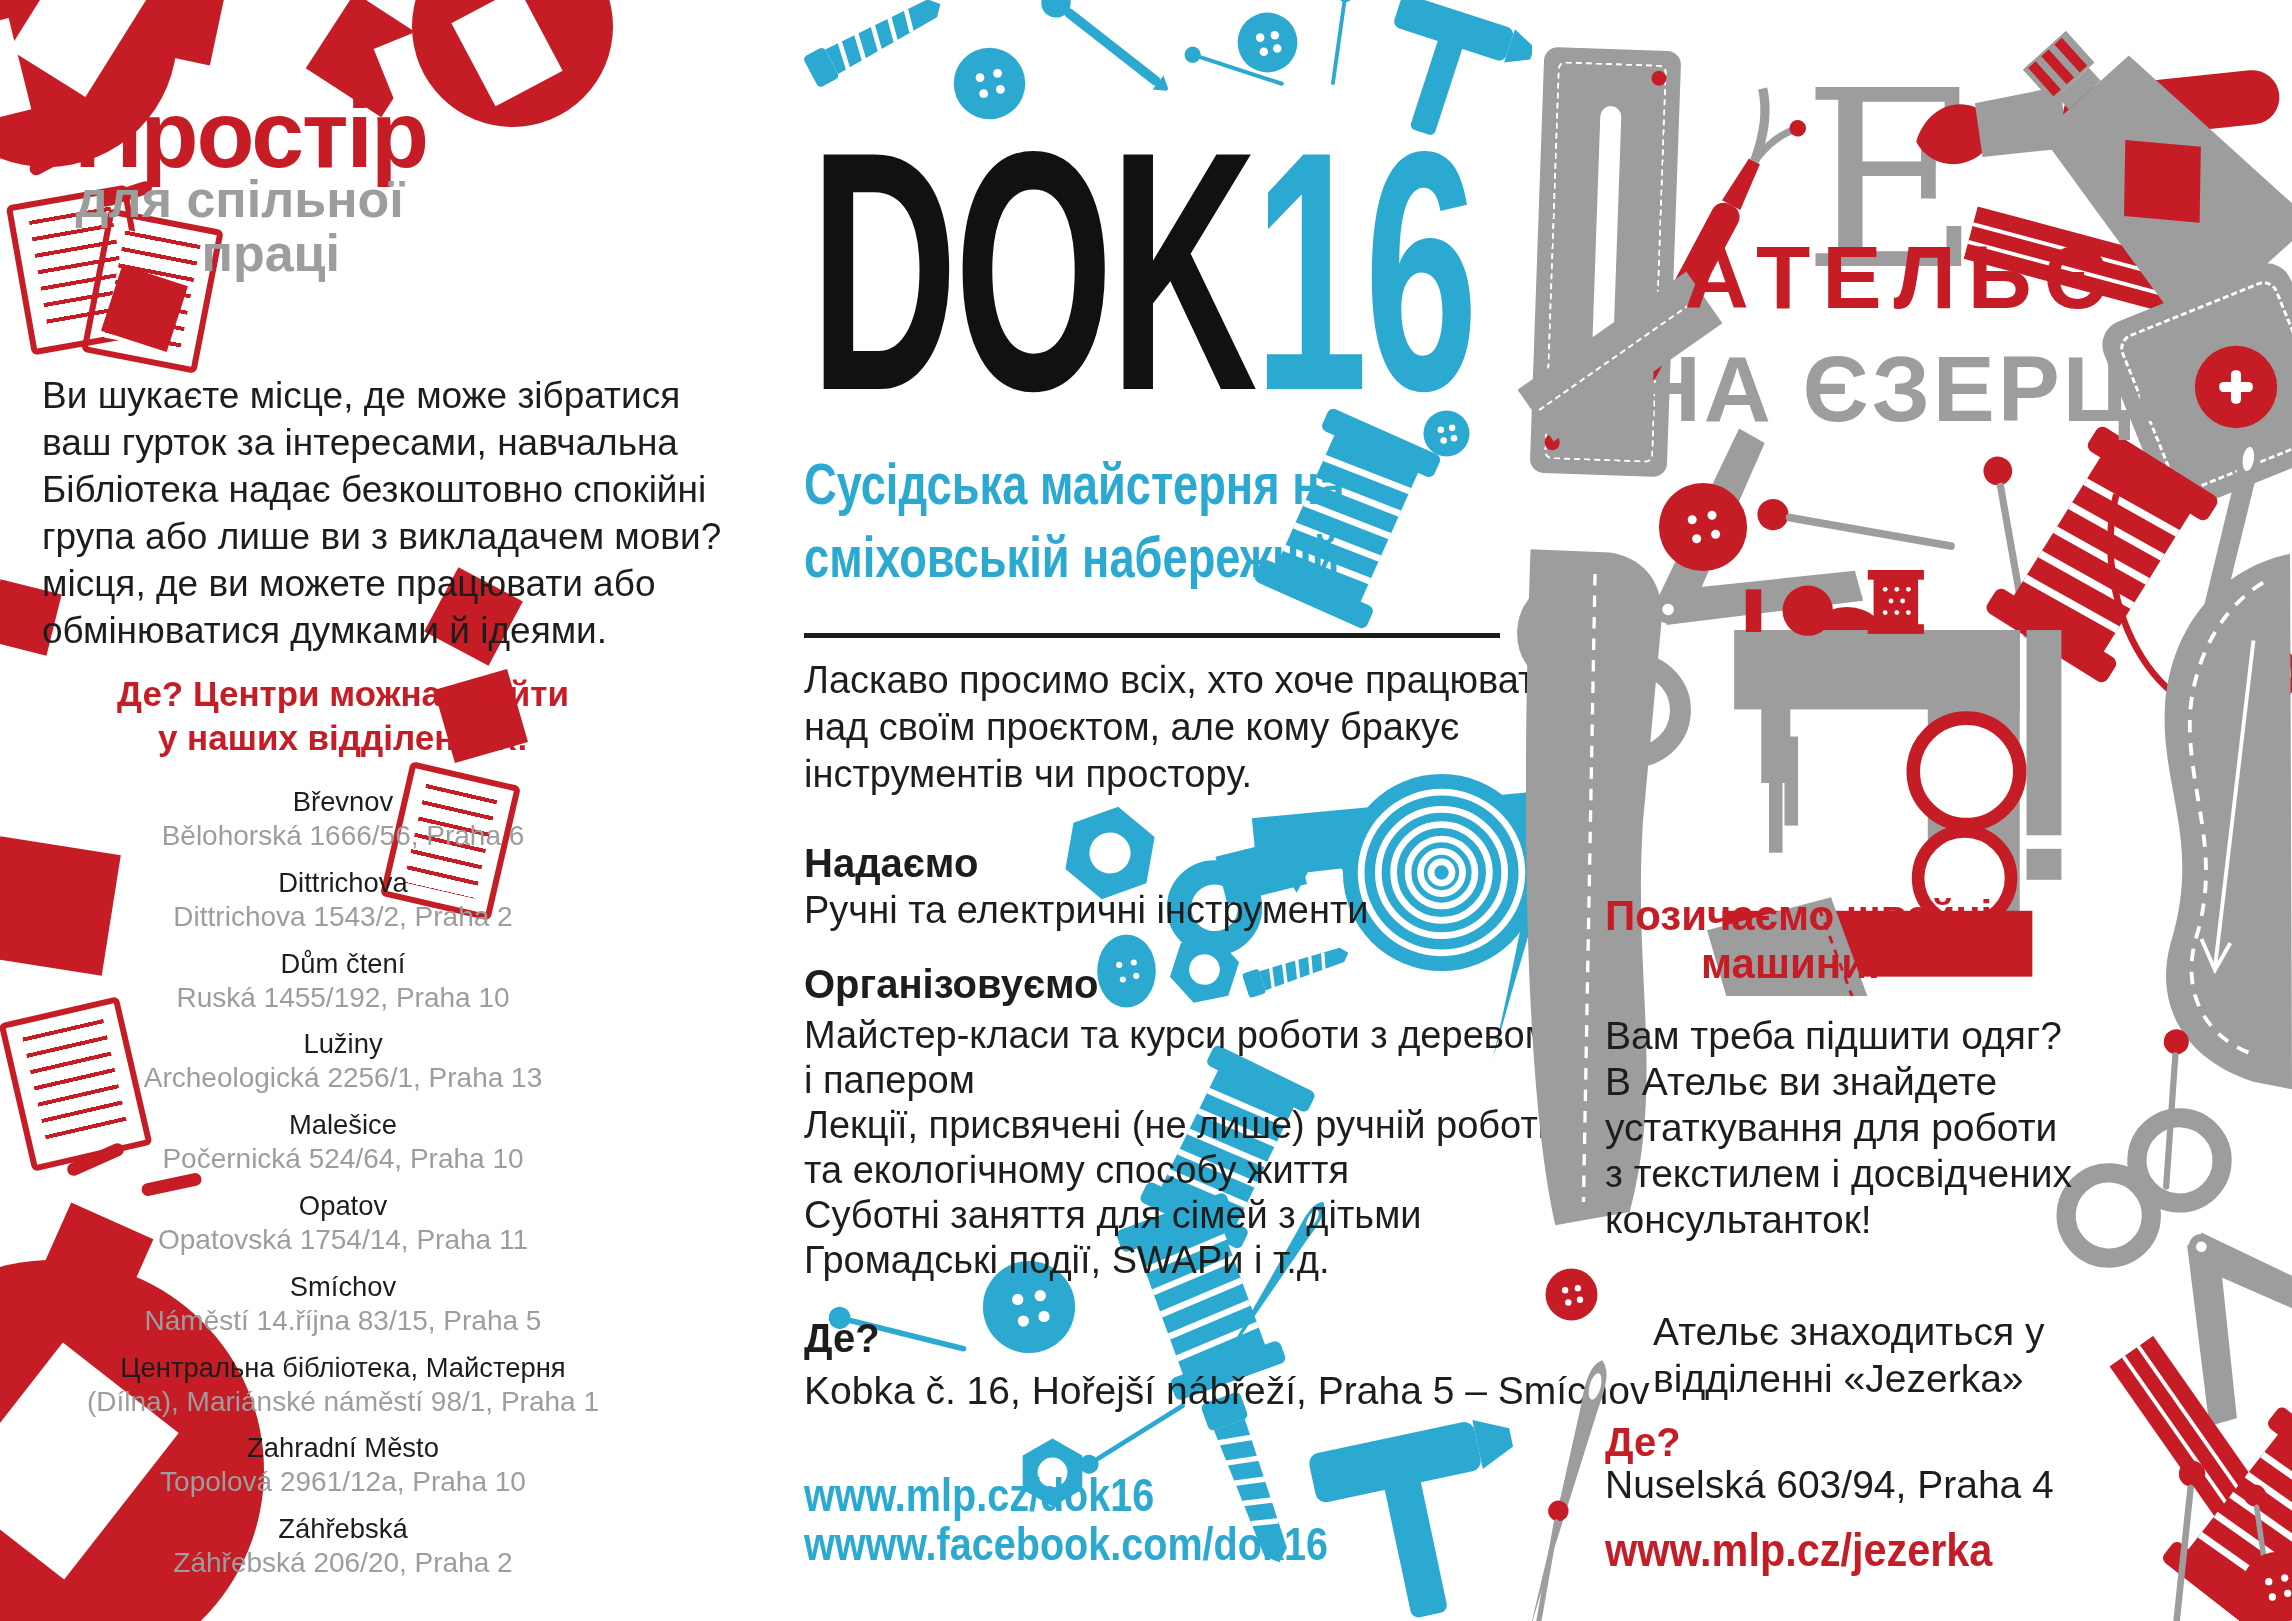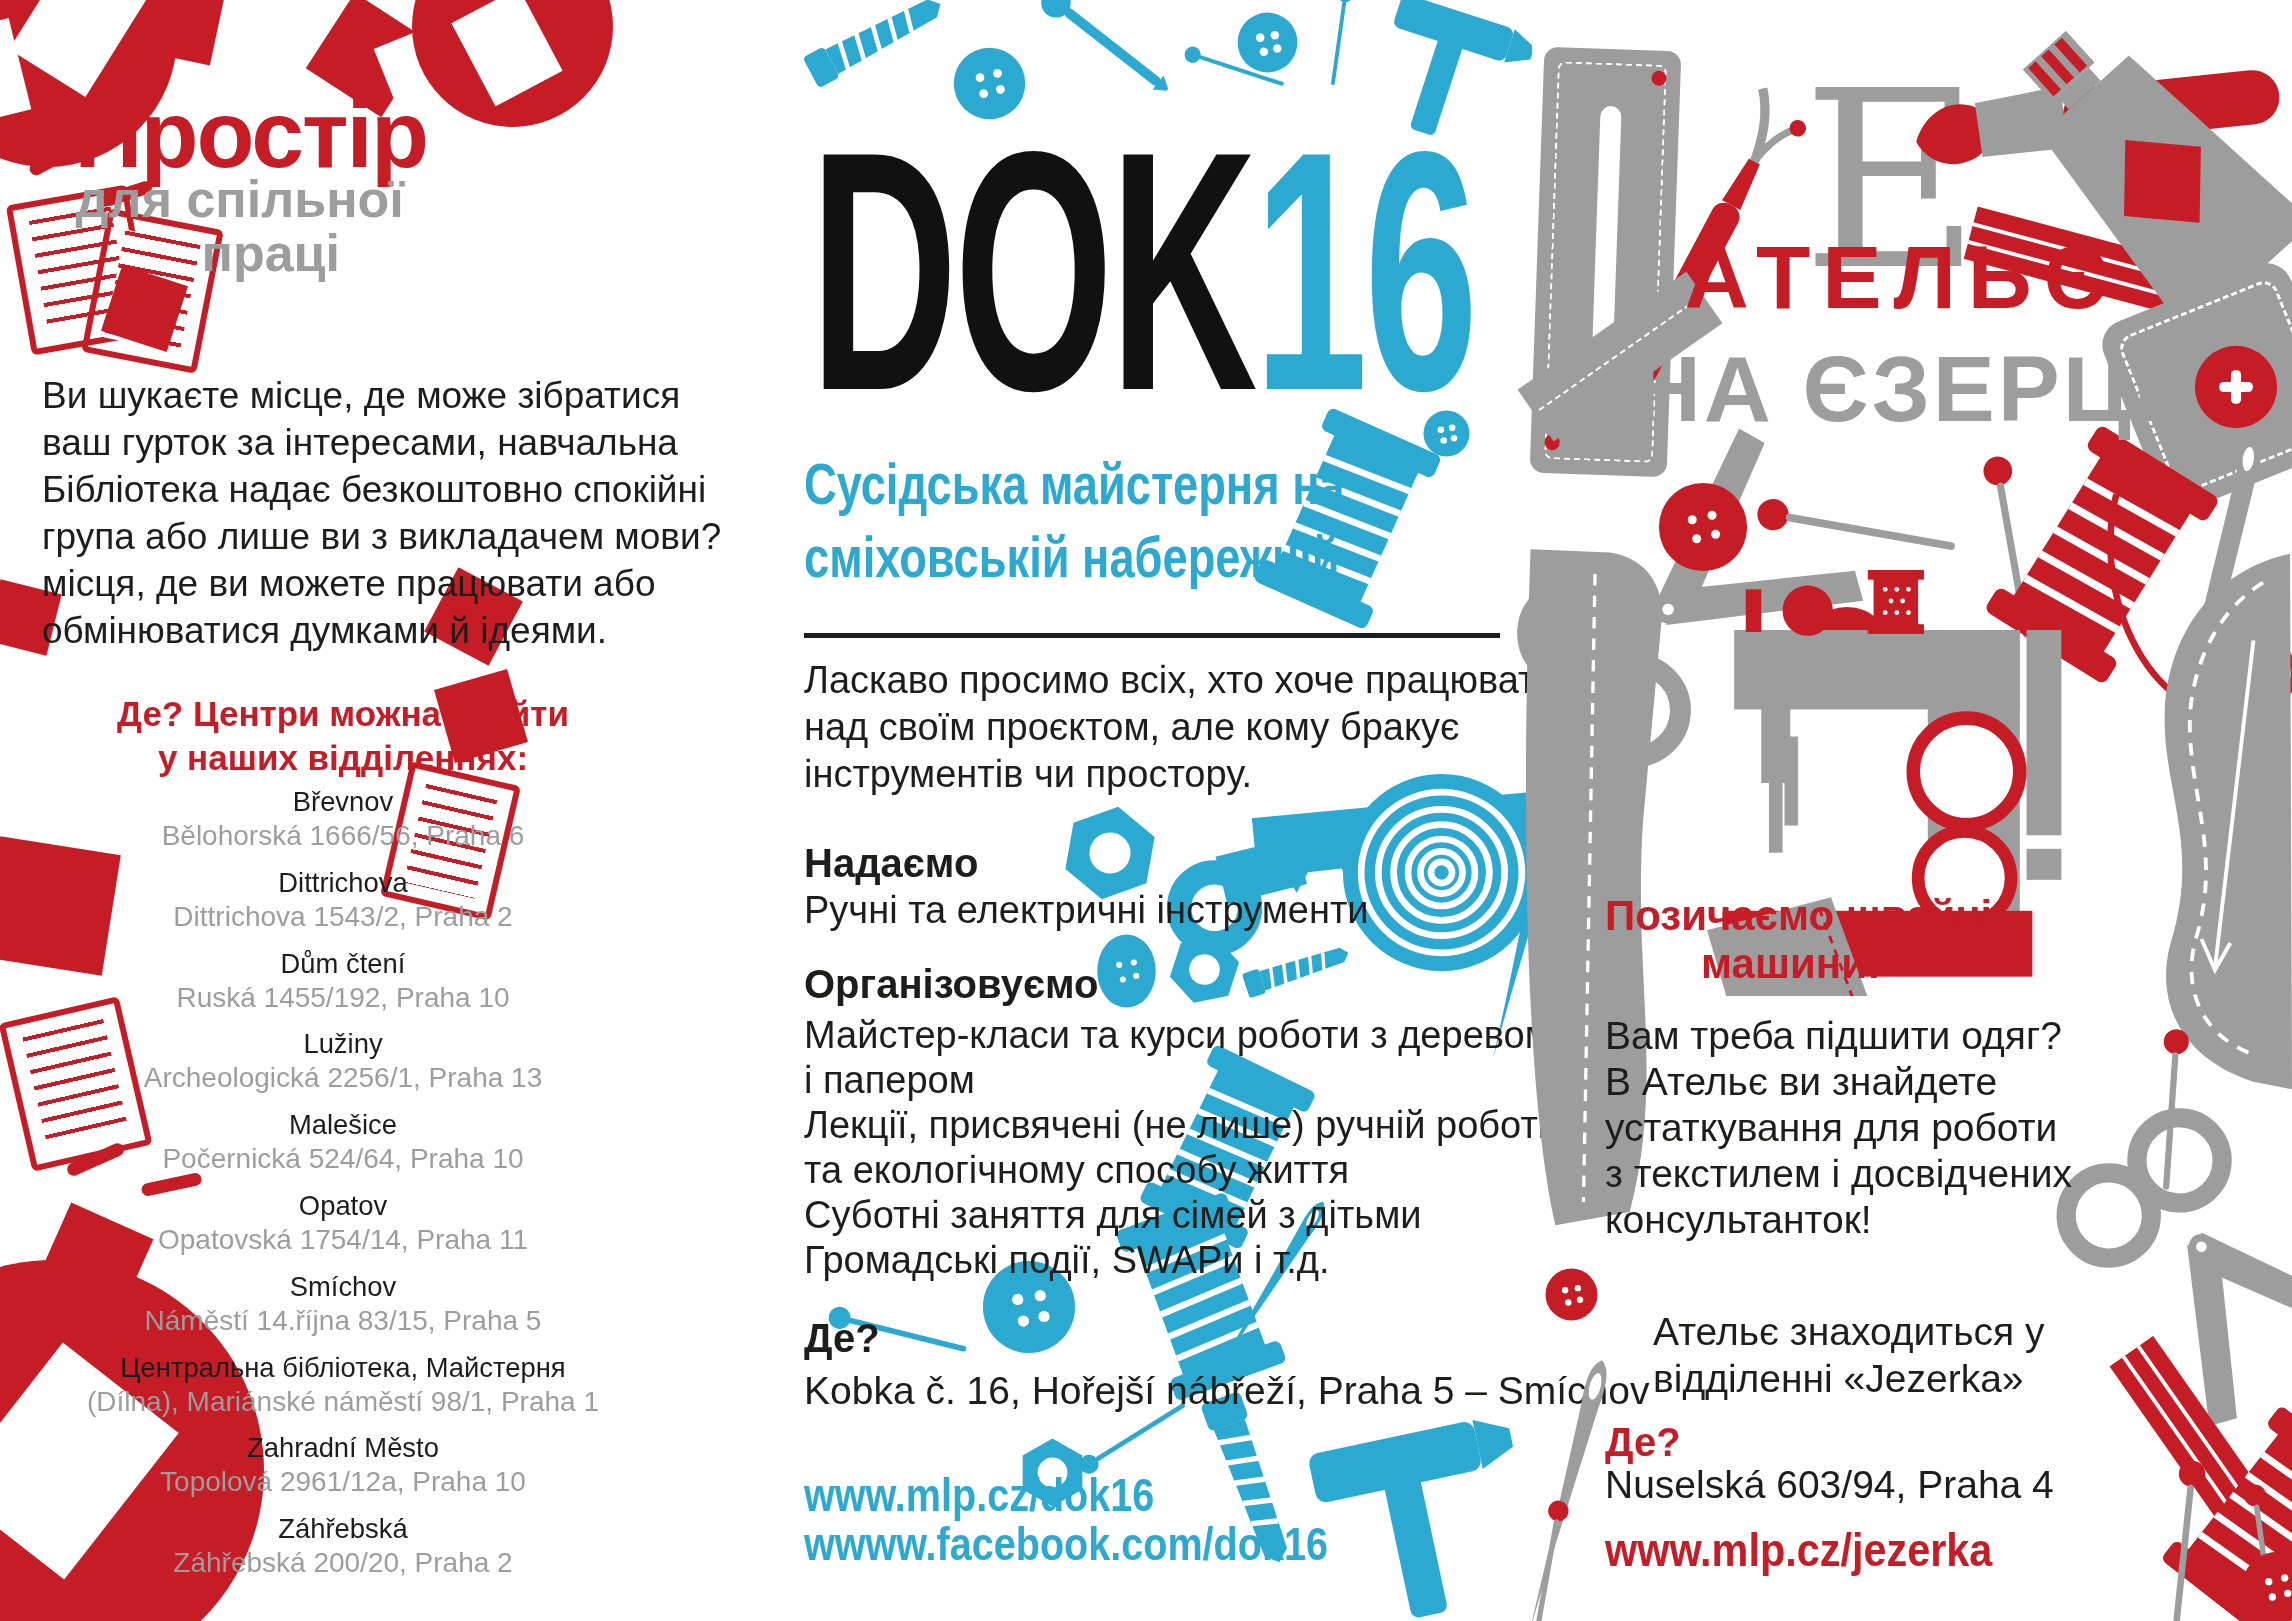--- a/index.html
+++ b/index.html
@@ -70,21 +70,21 @@
 
   <div class="t" style="left:42px;top:372px;font-size:37px;line-height:47px;">
     <div>Ви шукаєте місце, де може зібратися</div>
     <div>ваш гурток за інтересами, навчальна</div>
     <div>Бібліотека надає безкоштовно спокійні</div>
     <div>група або лише ви з викладачем мови?</div>
     <div>місця, де ви можете працювати або</div>
     <div>обмінюватися думками й ідеями.</div>
   </div>
 
-  <div class="t b red ctr" style="left:39px;width:608px;top:672px;font-size:35px;line-height:44px;margin-top:20px;">
+  <div class="t b red ctr" style="left:39px;width:608px;top:672px;font-size:35px;line-height:44px;">
     <div>Де? Центри можна знайти</div>
     <div>у наших відділеннях:</div>
   </div>
 
   <div class="t ctr" style="left:39px;width:608px;top:784px;">
     <div class="loc">
         <div class="loc-name">Břevnov</div>
         <div class="loc-addr">Bělohorská 1666/56, Praha 6</div>
       </div>
     <div class="loc">
@@ -114,21 +114,21 @@
     <div class="loc">
         <div class="loc-name">Центральна бібліотека, Майстерня</div>
         <div class="loc-addr">(Dílna), Mariánské náměstí 98/1, Praha 1</div>
       </div>
     <div class="loc">
         <div class="loc-name">Zahradní Město</div>
         <div class="loc-addr">Topolová 2961/12a, Praha 10</div>
       </div>
     <div class="loc">
         <div class="loc-name">Záhřebská</div>
-        <div class="loc-addr">Záhřebská 200/20, Praha 2</div>
+        <div class="loc-addr">Záhřebská 206/20, Praha 2</div>
       </div>
   </div>
 
   <svg class="deco" style="left:802px;top:11.8px;width:147px;height:53px;transform:rotate(-28deg);" viewBox="0 0 160 54">
       <rect x="0" y="8" width="26" height="38" rx="5" fill="var(--blue)"></rect>
       <polygon points="26,12 150,16 160,27 150,38 26,42" fill="var(--blue)"></polygon>
       <g stroke="#fff" stroke-width="5">
         <line x1="44" y1="11" x2="38" y2="43"></line>
         <line x1="64" y1="12" x2="58" y2="42"></line>
         <line x1="84" y1="13" x2="78" y2="41"></line>

